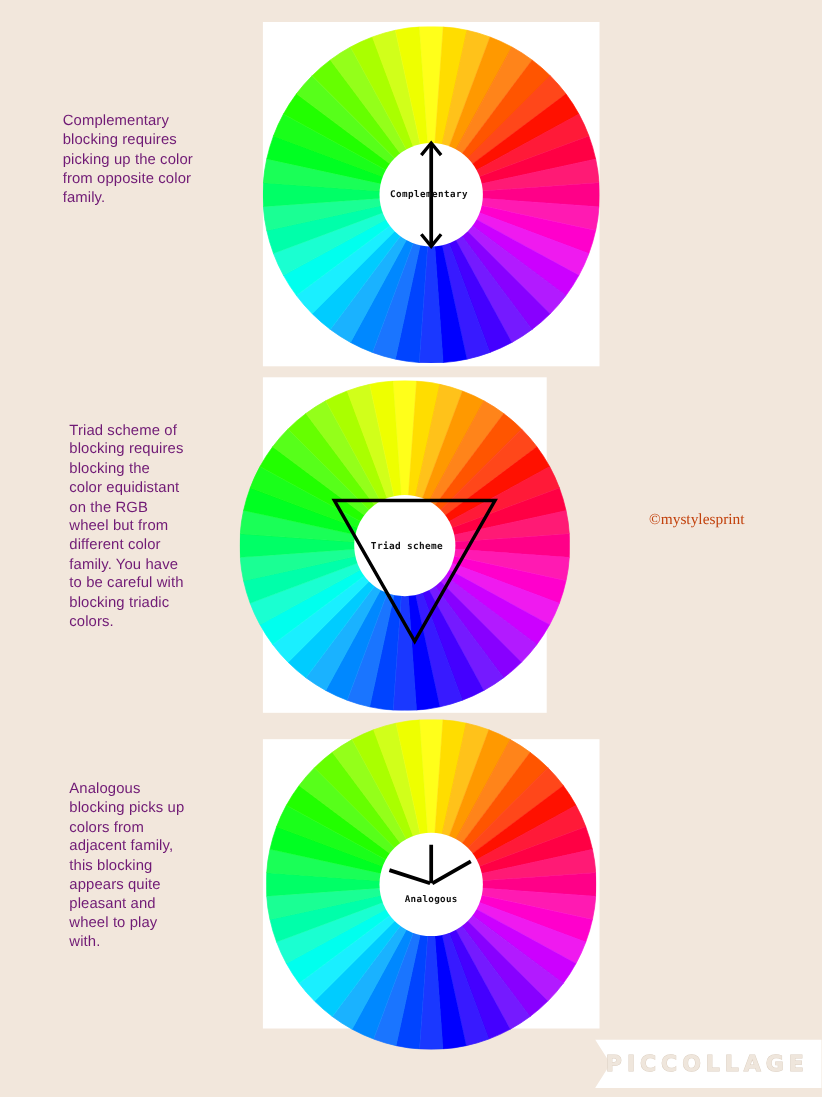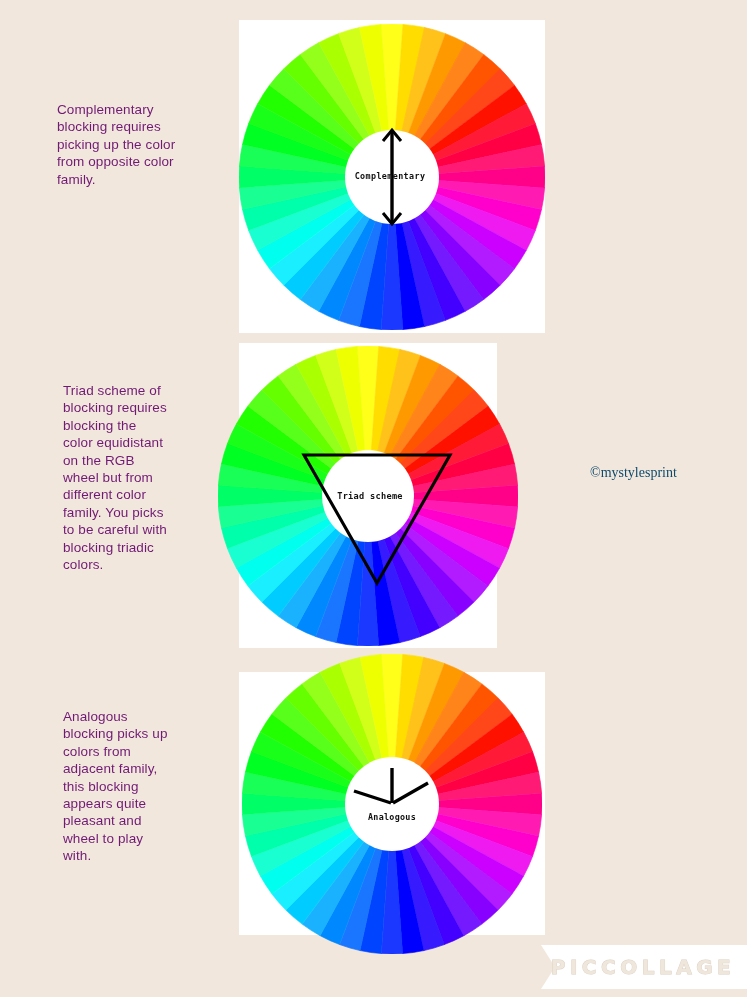--- a/index.html
+++ b/index.html
@@ -51,21 +51,21 @@
   #caption-2 { left: 63px; top: 382px; width: 105px; }
   #caption-3 { left: 63px; top: 708px; width: 105px; }
 
   
   #signature {
     position: absolute;
     left: 590px;
     top: 465px;
     font-family: "Liberation Serif", serif;
     font-size: 14px;
-    color: #0c4a6e;
+    color: #c2410c;
     white-space: nowrap;
   }
 
   
   #piccollage-badge {
     position: absolute;
     left: 541px;
     top: 945px;
     width: 206px;
     height: 44px;
@@ -324,21 +324,21 @@
           <line x1="-1" y1="-1" x2="-38" y2="-13"></line>
           <line x1="1" y1="-1" x2="36" y2="-21"></line>
         </g>
         <text x="0" y="16" text-anchor="middle" font-family="'DejaVu Sans Mono', monospace" font-size="8.4" font-weight="bold" letter-spacing="0.3" fill="#111">Analogous</text>
       </svg>
     </div>
   </div>
 
   <div class="caption" id="caption-1">Complementary blocking requires picking up the color from opposite color family.</div>
 
-  <div class="caption" id="caption-2">Triad scheme of blocking requires blocking the color equidistant on the RGB wheel but from different color family. You picks to be careful with blocking triadic colors.</div>
+  <div class="caption" id="caption-2">Triad scheme of blocking requires blocking the color equidistant on the RGB wheel but from different color family. You have to be careful with blocking triadic colors.</div>
 
   <div class="caption" id="caption-3">Analogous blocking picks up colors from adjacent family, this blocking appears quite pleasant and wheel to play with.</div>
 
   <div id="signature">©mystylesprint</div>
 
   <div id="piccollage-badge">
     <svg width="206" height="44" viewBox="0 0 206 44">
       <polygon points="0,0 206,0 206,44 0,44 14,22" fill="#ffffff"></polygon>
       <text class="pc-text" x="102" y="29" text-anchor="middle">PICCOLLAGE</text>
     </svg>

